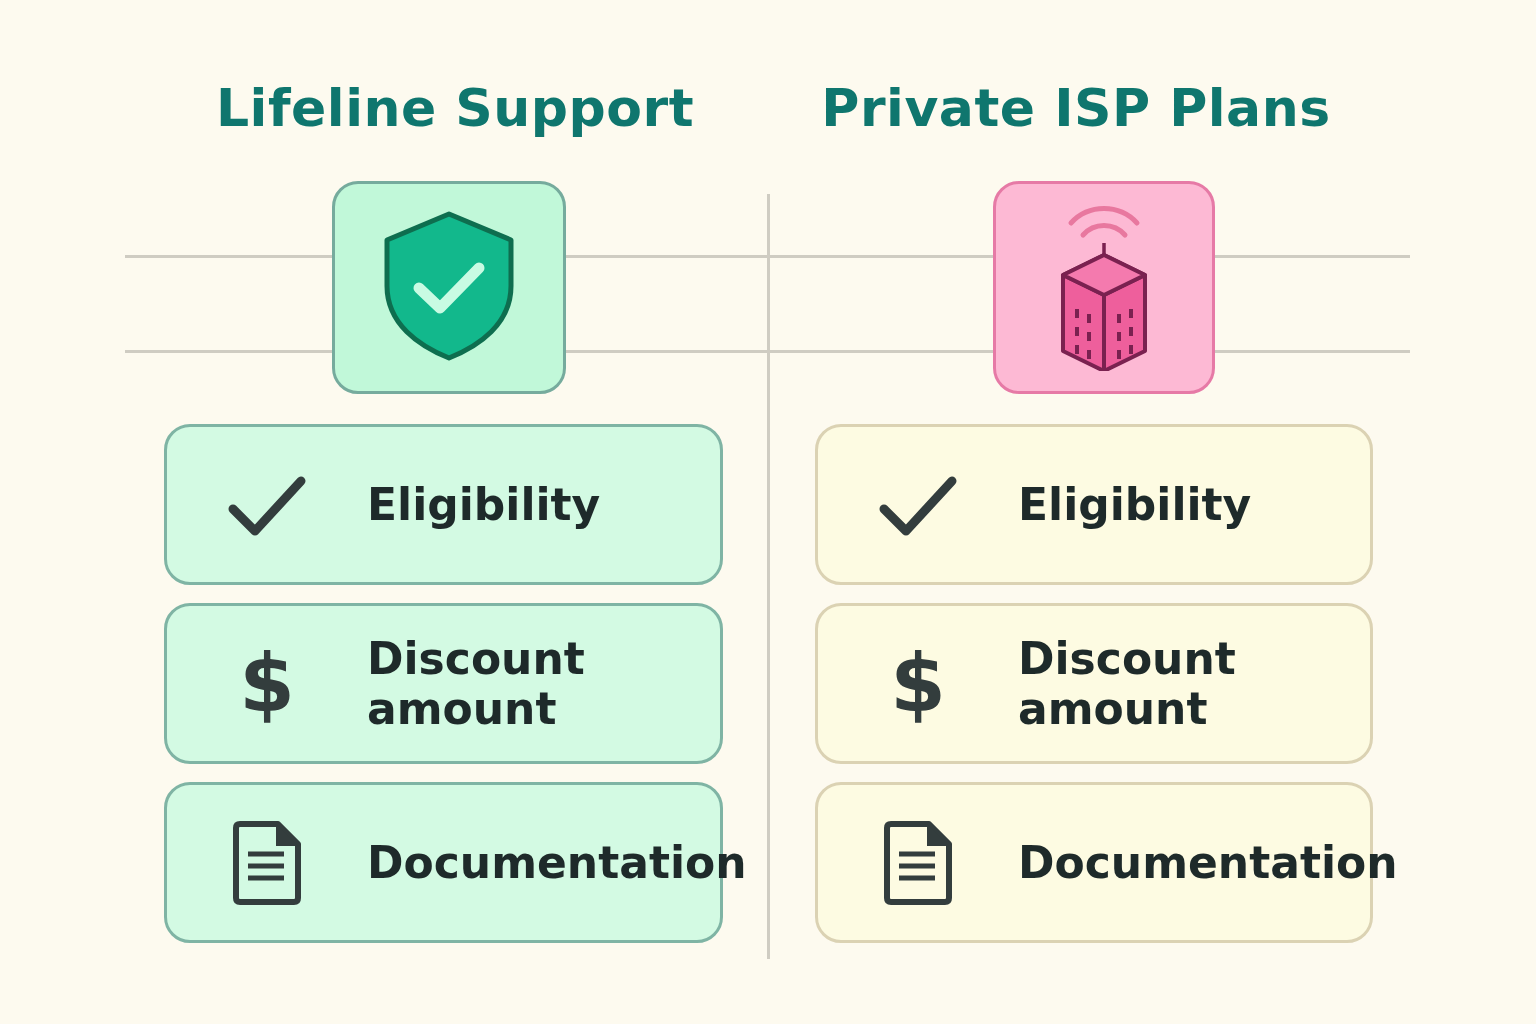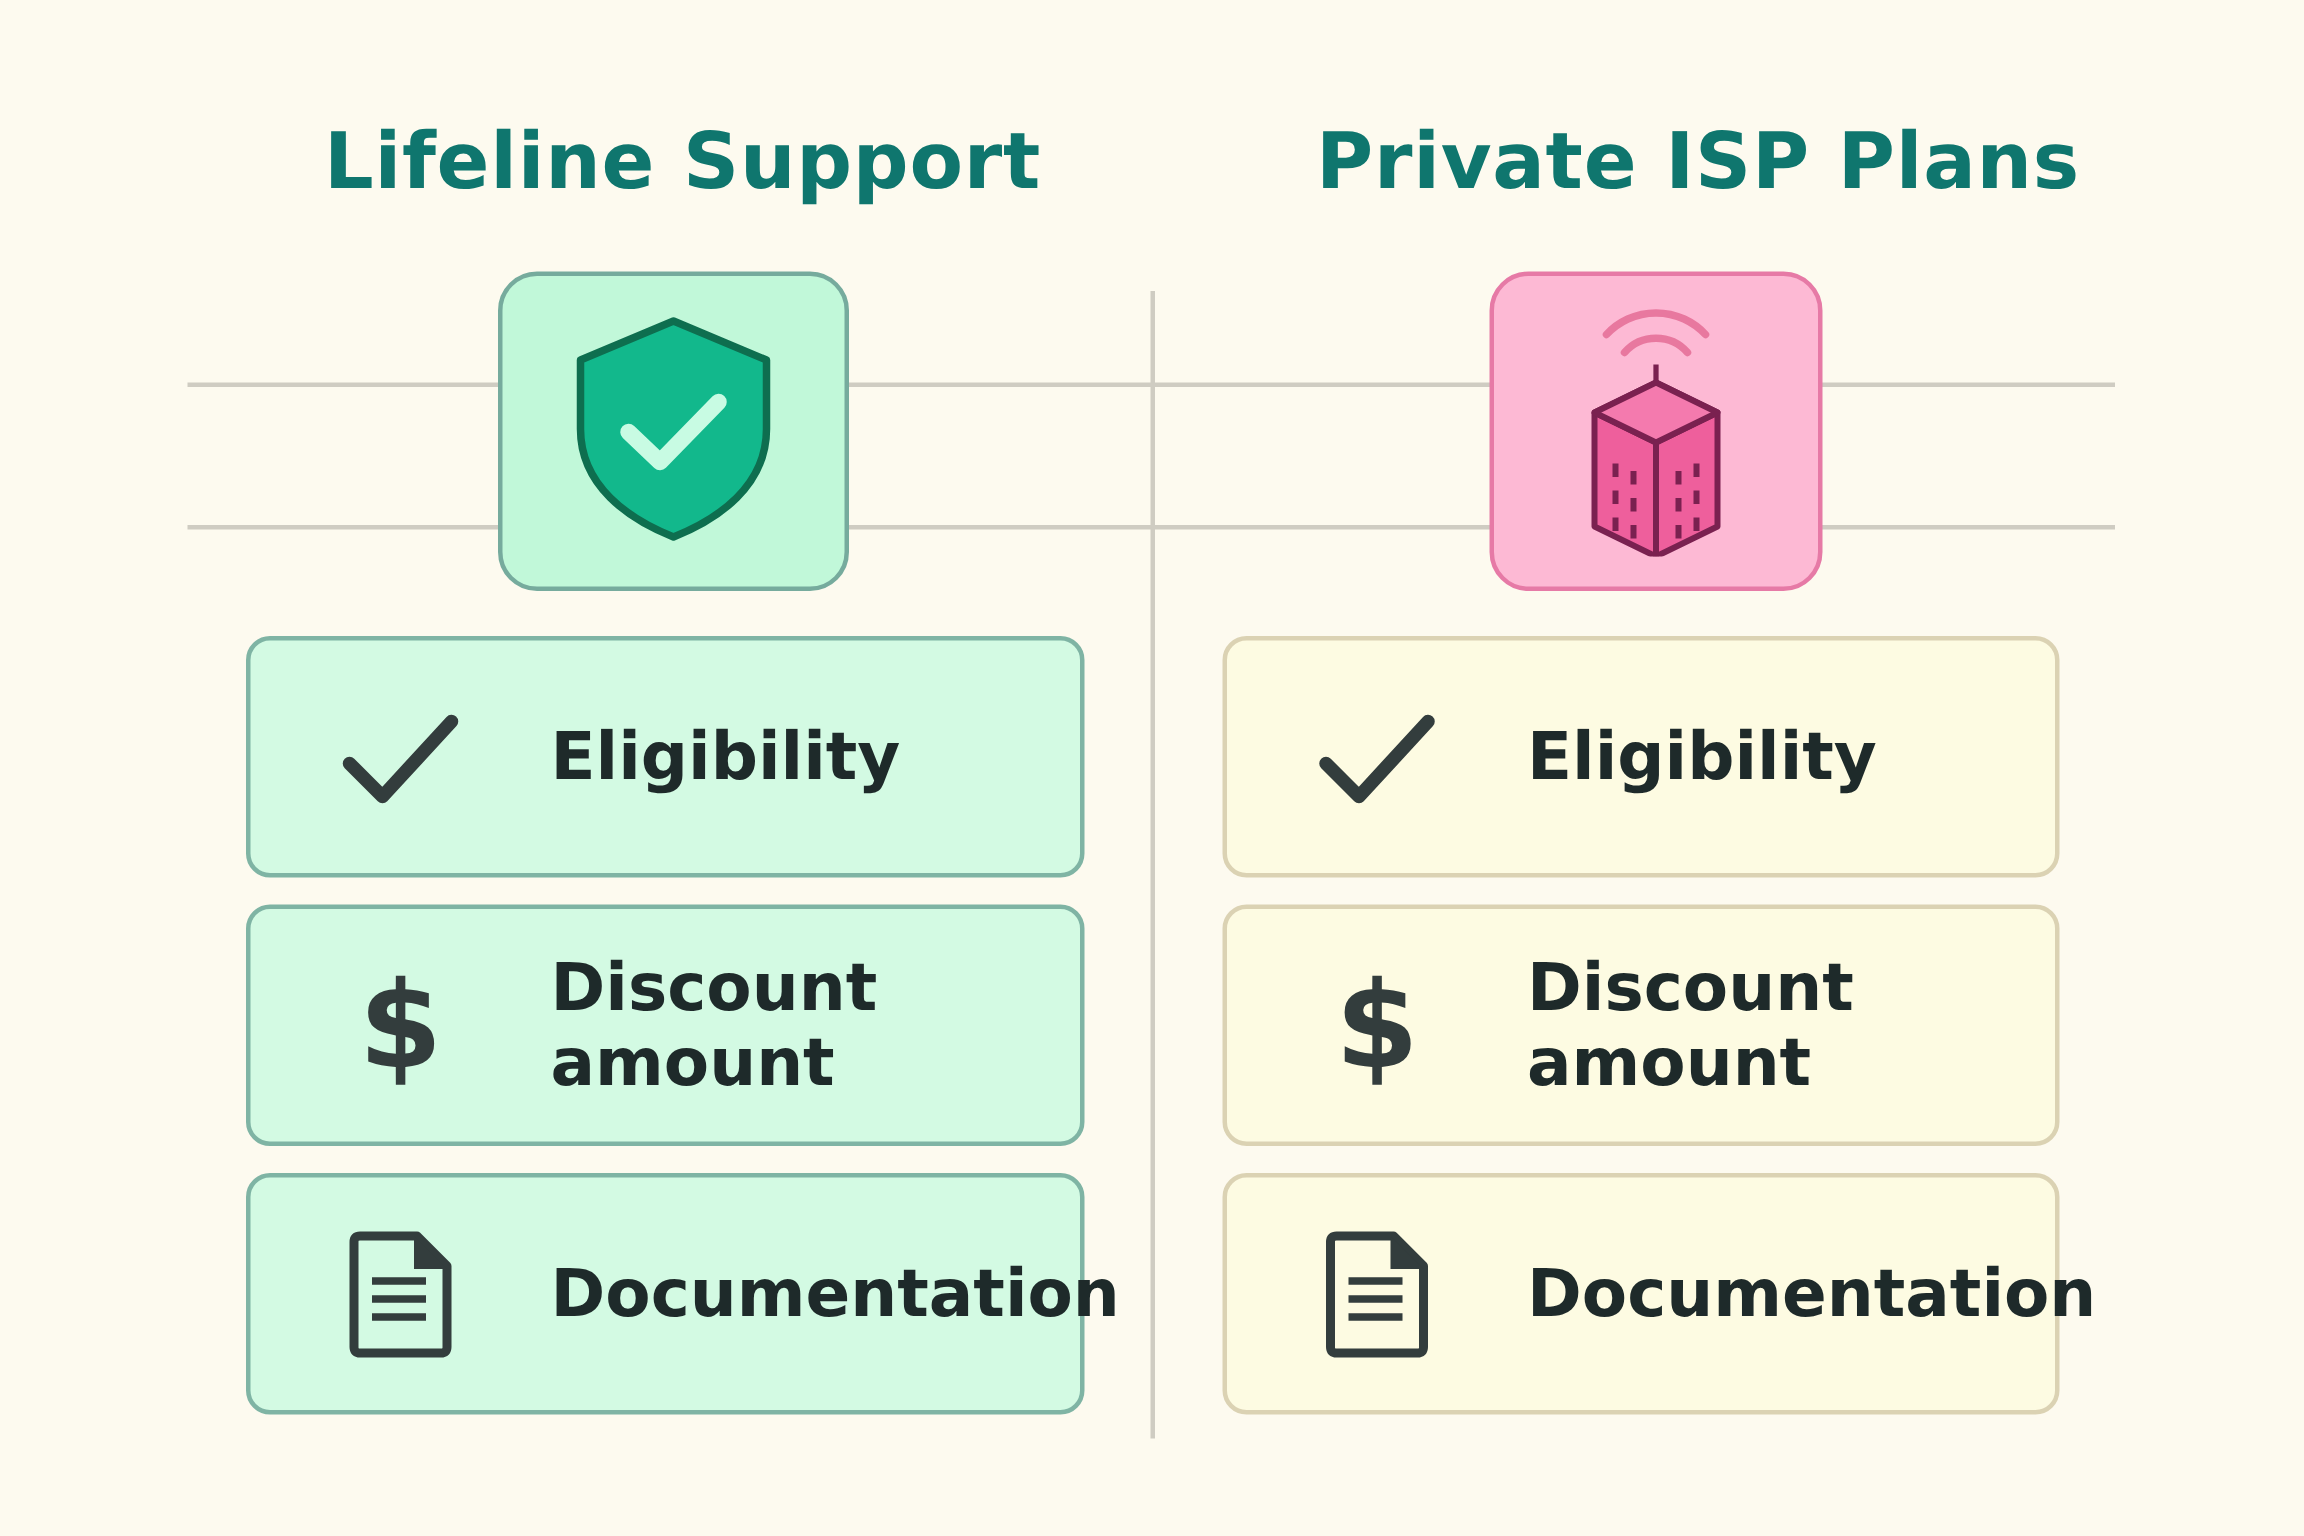--- a/index.html
+++ b/index.html
@@ -1,31 +1,31 @@
 <!DOCTYPE html>
 <html><head>
 <meta charset="utf-8">
 <style>
   html,body{margin:0;padding:0;}
   body{width:1536px;height:1024px;background:#fdfaef;position:relative;overflow:hidden;font-family:"DejaVu Sans","Liberation Sans",sans-serif;color:#1e2a2a;}
   .title{position:absolute;top:78px;font-size:52px;font-weight:bold;letter-spacing:0.5px;text-align:center;color:#0f766e;}
   .hline{position:absolute;left:125px;width:1285px;height:3px;background:#cfccc2;}
   .vline{position:absolute;left:767px;top:194px;width:3px;height:765px;background:#cfccc2;}
   .iconbox{position:absolute;box-sizing:border-box;border-radius:26px;display:flex;align-items:center;justify-content:center;}
-  .card{position:absolute;box-sizing:border-box;border-radius:16px;border:3px solid;display:flex;align-items:center;padding-left:32px;}
+  .card{position:absolute;box-sizing:border-box;border-radius:26px;border:3px solid;display:flex;align-items:center;padding-left:32px;}
   .card .ic{position:absolute;left:50px;width:100px;height:100px;display:flex;align-items:center;justify-content:center;}
   .card .lbl{position:absolute;left:200px;font-size:44px;font-weight:bold;line-height:50px;color:#1e2a2a;white-space:pre-line;}
   .green{background:#d3fae3;border-color:#7fb4a4;}
   .yellow{background:#fdfbe2;border-color:#dbd2b3;}
 </style>
 </head>
 <body>
 
 <div class="title" style="left:200px;width:510px;">Lifeline Support</div>
-<div class="title" style="left:872px;width:520px;">Private ISP Plans</div>
+<div class="title" style="left:816px;width:520px;">Private ISP Plans</div>
 
 <div class="hline" style="top:255px;"></div>
 <div class="hline" style="top:350px;"></div>
 <div class="vline"></div>
 
 <div class="iconbox" style="left:332px;top:181px;width:234px;height:213px;background:#c1f8d9;border:3px solid #76ab9d;">
   <span>
     <svg width="140" height="160" viewBox="0 0 140 160">
       <path d="M70 8 L132 34 L132 80 C132 118 100 140 70 152 C40 140 8 118 8 80 L8 34 Z" fill="#12b88c" stroke="#0e6e4f" stroke-width="5" stroke-linejoin="round"></path>
       <path d="M40 82 L61 102 L100 62" fill="none" stroke="#c8fbe3" stroke-width="11" stroke-linecap="round" stroke-linejoin="round"></path>

